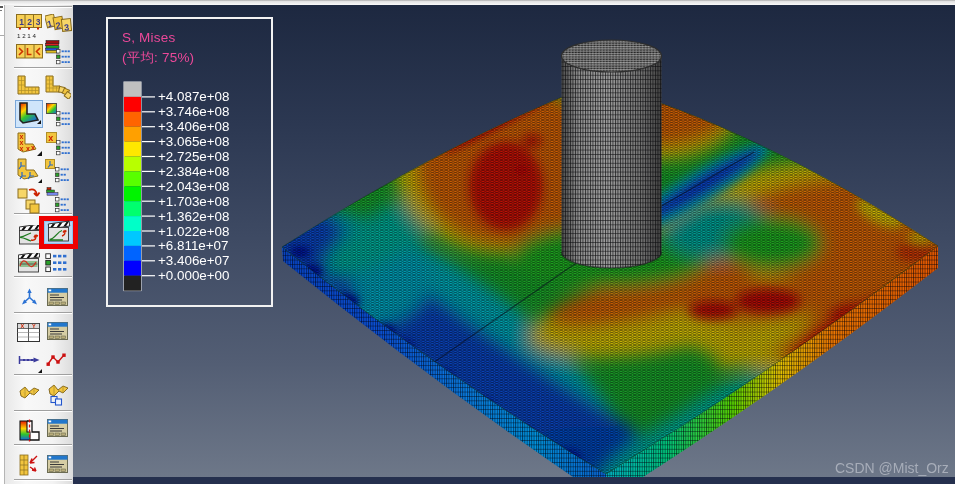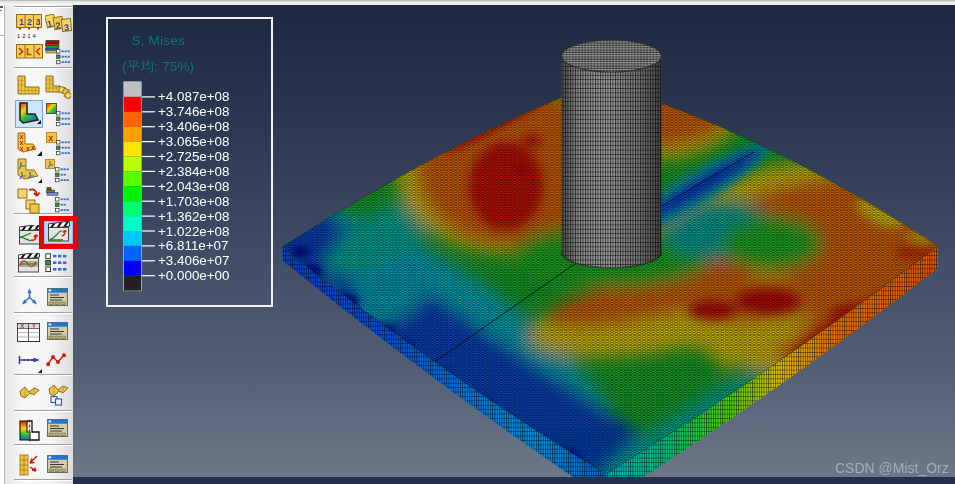--- a/index.html
+++ b/index.html
@@ -6,21 +6,21 @@
 body{width:955px;height:484px;overflow:hidden;font-family:"Liberation Sans",sans-serif;background:#fff;}
 #root{position:absolute;left:0;top:0;width:955px;height:484px;}
 #topstrip{position:absolute;left:0;top:0;width:955px;height:5px;background:linear-gradient(#ababab 0%,#e3e3e3 30%,#fafafa 100%);}
 #viewport{position:absolute;left:73px;top:5px;width:882px;height:479px;background:linear-gradient(#1d2840 0%,#2c3852 25%,#3f4b64 50%,#535e74 75%,#6e7889 99%);}
 #botstrip{position:absolute;left:73px;top:477px;width:882px;height:7px;background:#25304e;}
 #scene{position:absolute;left:0;top:0;width:955px;height:484px;}
 #leftstrip{position:absolute;left:0;top:5px;width:4px;height:479px;background:#fff;border-right:1px solid #b5b5b5;}
 #toolbar{position:absolute;left:5px;top:5px;width:68px;height:479px;background:linear-gradient(90deg,#e8e8e8,#f8f8f8 30%,#f3f3f3 70%,#dcdcdc);}
 .sep{position:absolute;left:9px;width:58px;height:1px;background:#a0a0a0;border-bottom:1px solid #fff;}
 #legend{position:absolute;left:106px;top:17px;width:163px;height:286px;border:2px solid #f2f2f2;color:#fff;}
-#legtitle{position:absolute;left:14px;top:9px;font-size:13.5px;line-height:26px;color:#0f766e;letter-spacing:0.2px;text-align:center;}
+#legtitle{position:absolute;left:14px;top:9px;font-size:13.5px;line-height:20px;color:#ec4899;letter-spacing:0.2px;}
 .ic{position:absolute;}
 #watermark{position:absolute;left:835px;top:460px;font-size:14px;color:#a7adb9;}
 </style>
 </head>
 <body>
 <div id="root">
 <div id="topstrip"></div>
 <div id="viewport"></div>
 <svg id="scene" width="955" height="484" viewBox="0 0 955 484">
 <defs>

